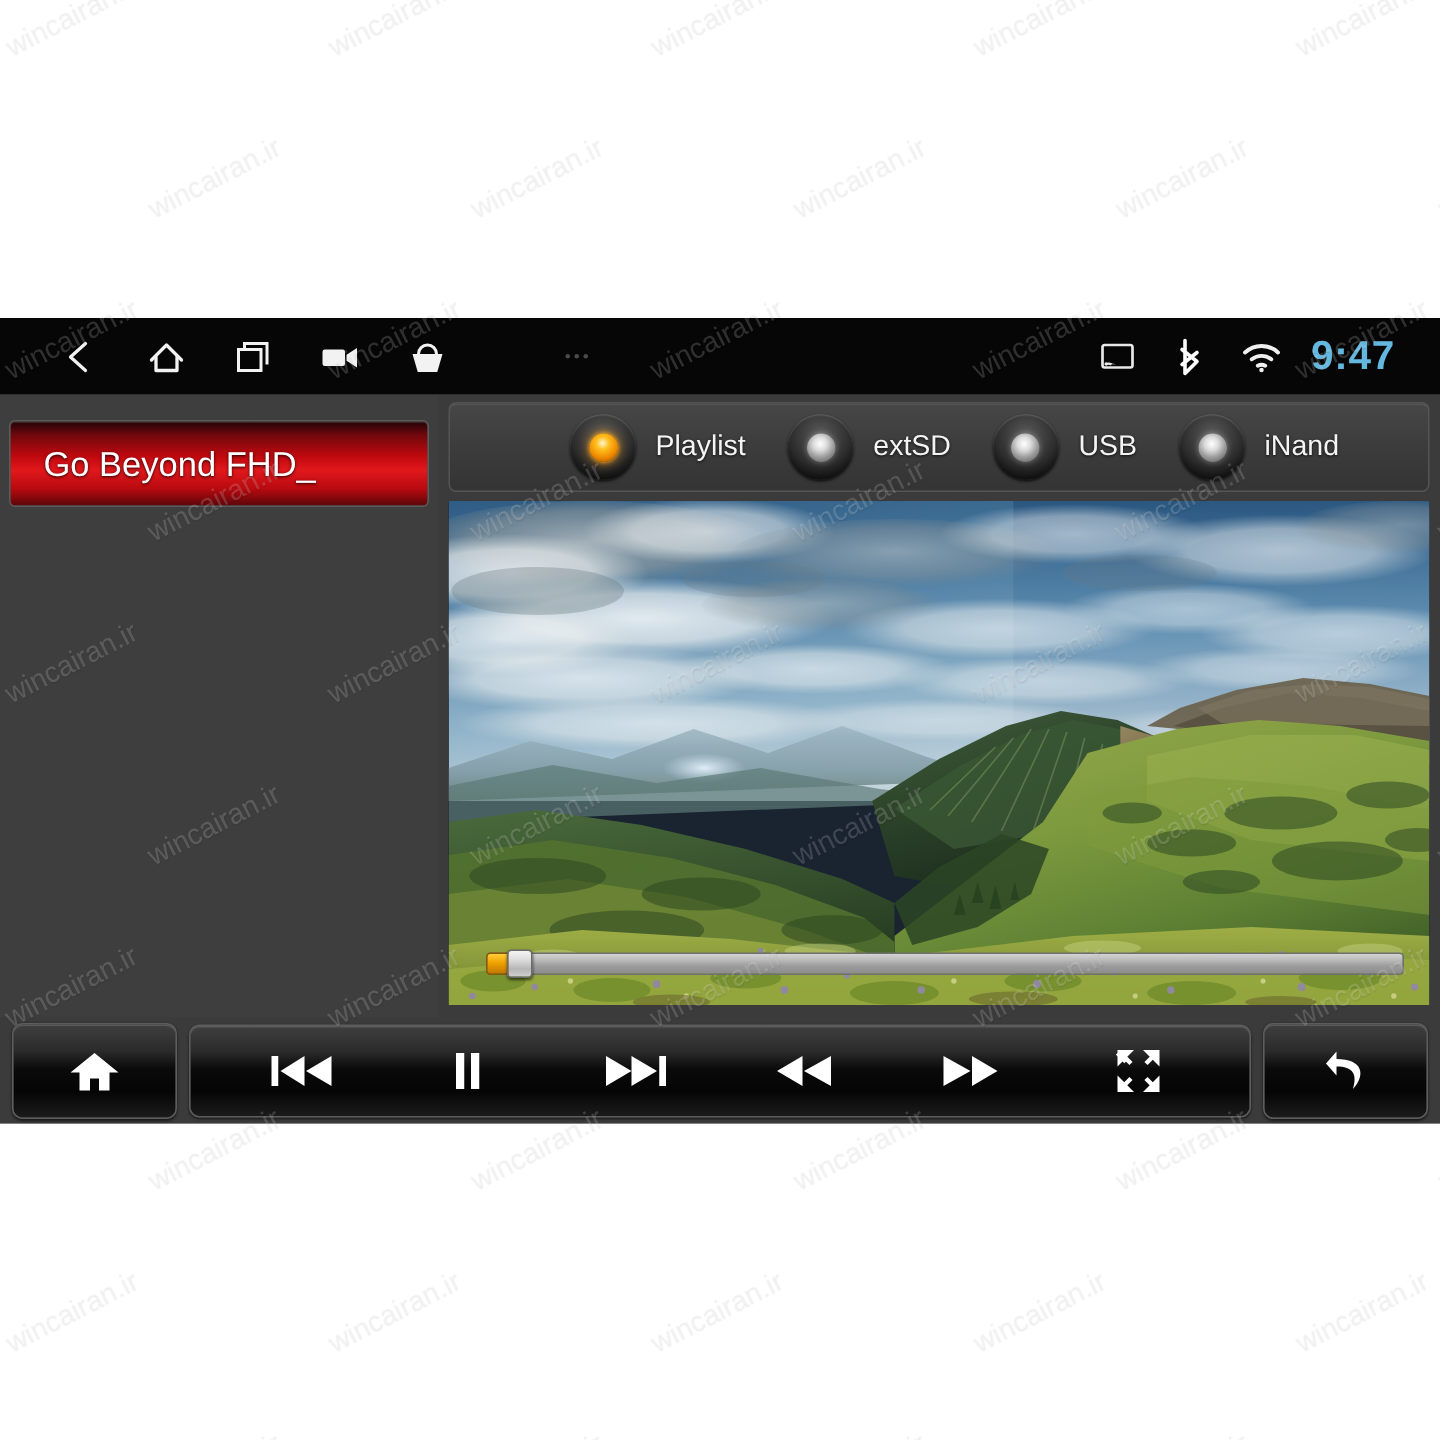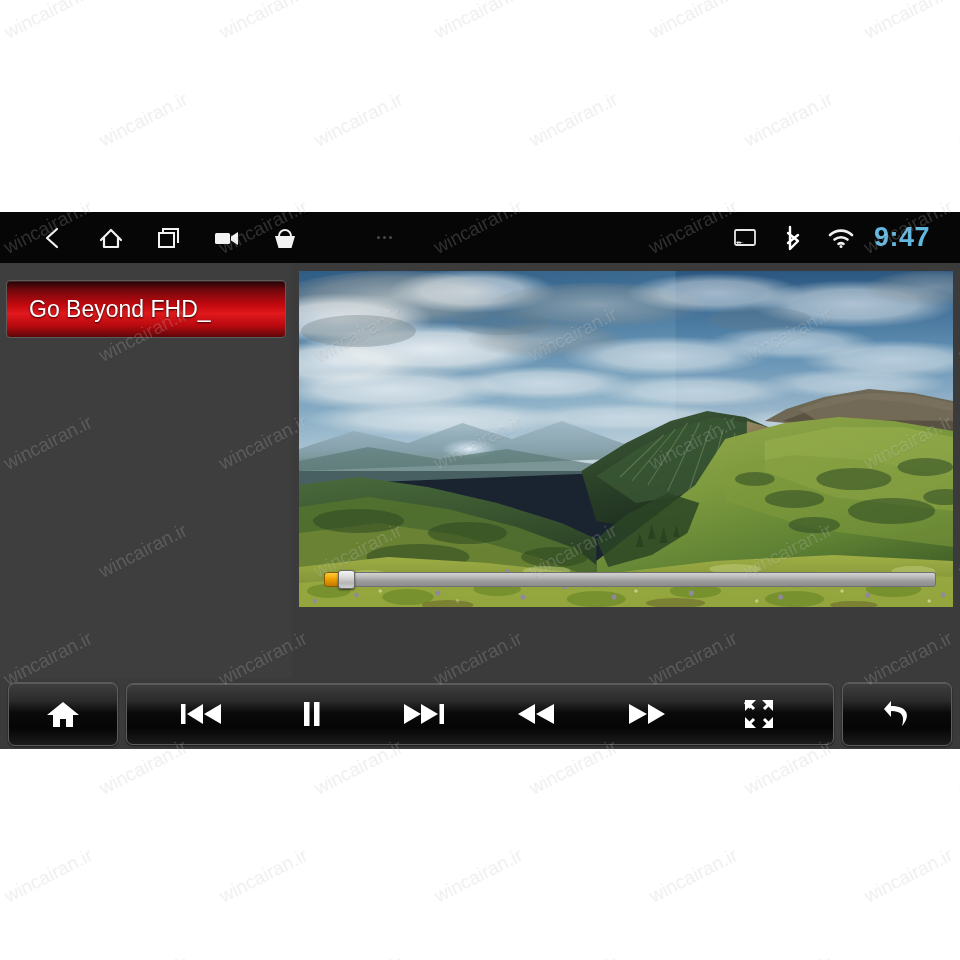--- a/index.html
+++ b/index.html
@@ -400,20 +400,38 @@
     <div id="content">
 
       <div id="playlist">
         <div class="pl-item selected">
           <span>Go Beyond FHD_</span>
         </div>
       </div>
 
       <div id="rightpane">
 
+        <div id="sources">
+          <div class="source">
+            <span class="led on"></span>
+            <span class="src-label">Playlist</span>
+          </div>
+          <div class="source">
+            <span class="led"></span>
+            <span class="src-label">extSD</span>
+          </div>
+          <div class="source">
+            <span class="led"></span>
+            <span class="src-label">USB</span>
+          </div>
+          <div class="source">
+            <span class="led"></span>
+            <span class="src-label">iNand</span>
+          </div>
+        </div>
 
         <div id="video">
           <svg viewBox="0 0 660 336" preserveAspectRatio="none">
             <defs>
               <linearGradient id="sky" x1="0" y1="0" x2="0.25" y2="1">
                 <stop offset="0%" stop-color="#2f5c84"></stop>
                 <stop offset="35%" stop-color="#4e7fa5"></stop>
                 <stop offset="70%" stop-color="#8db1c8"></stop>
                 <stop offset="100%" stop-color="#c3d4dd"></stop>
               </linearGradient>

